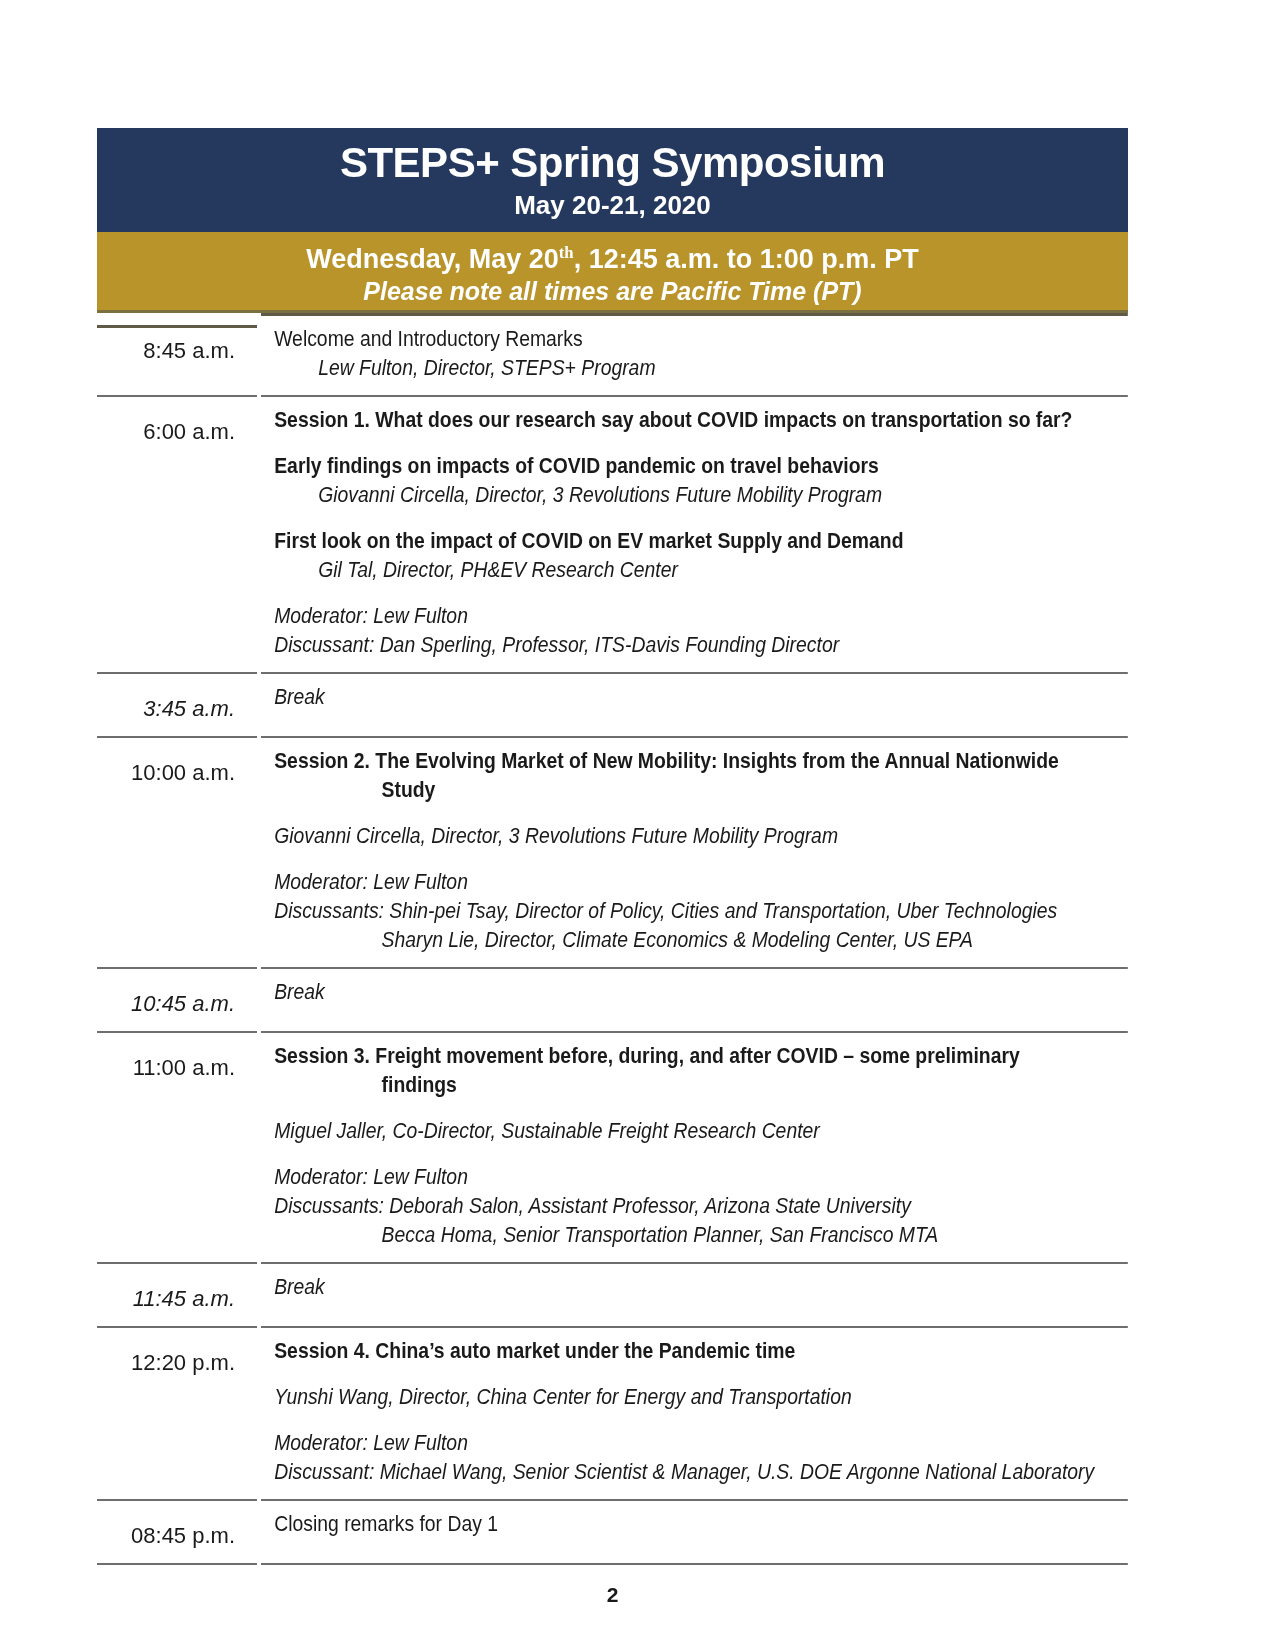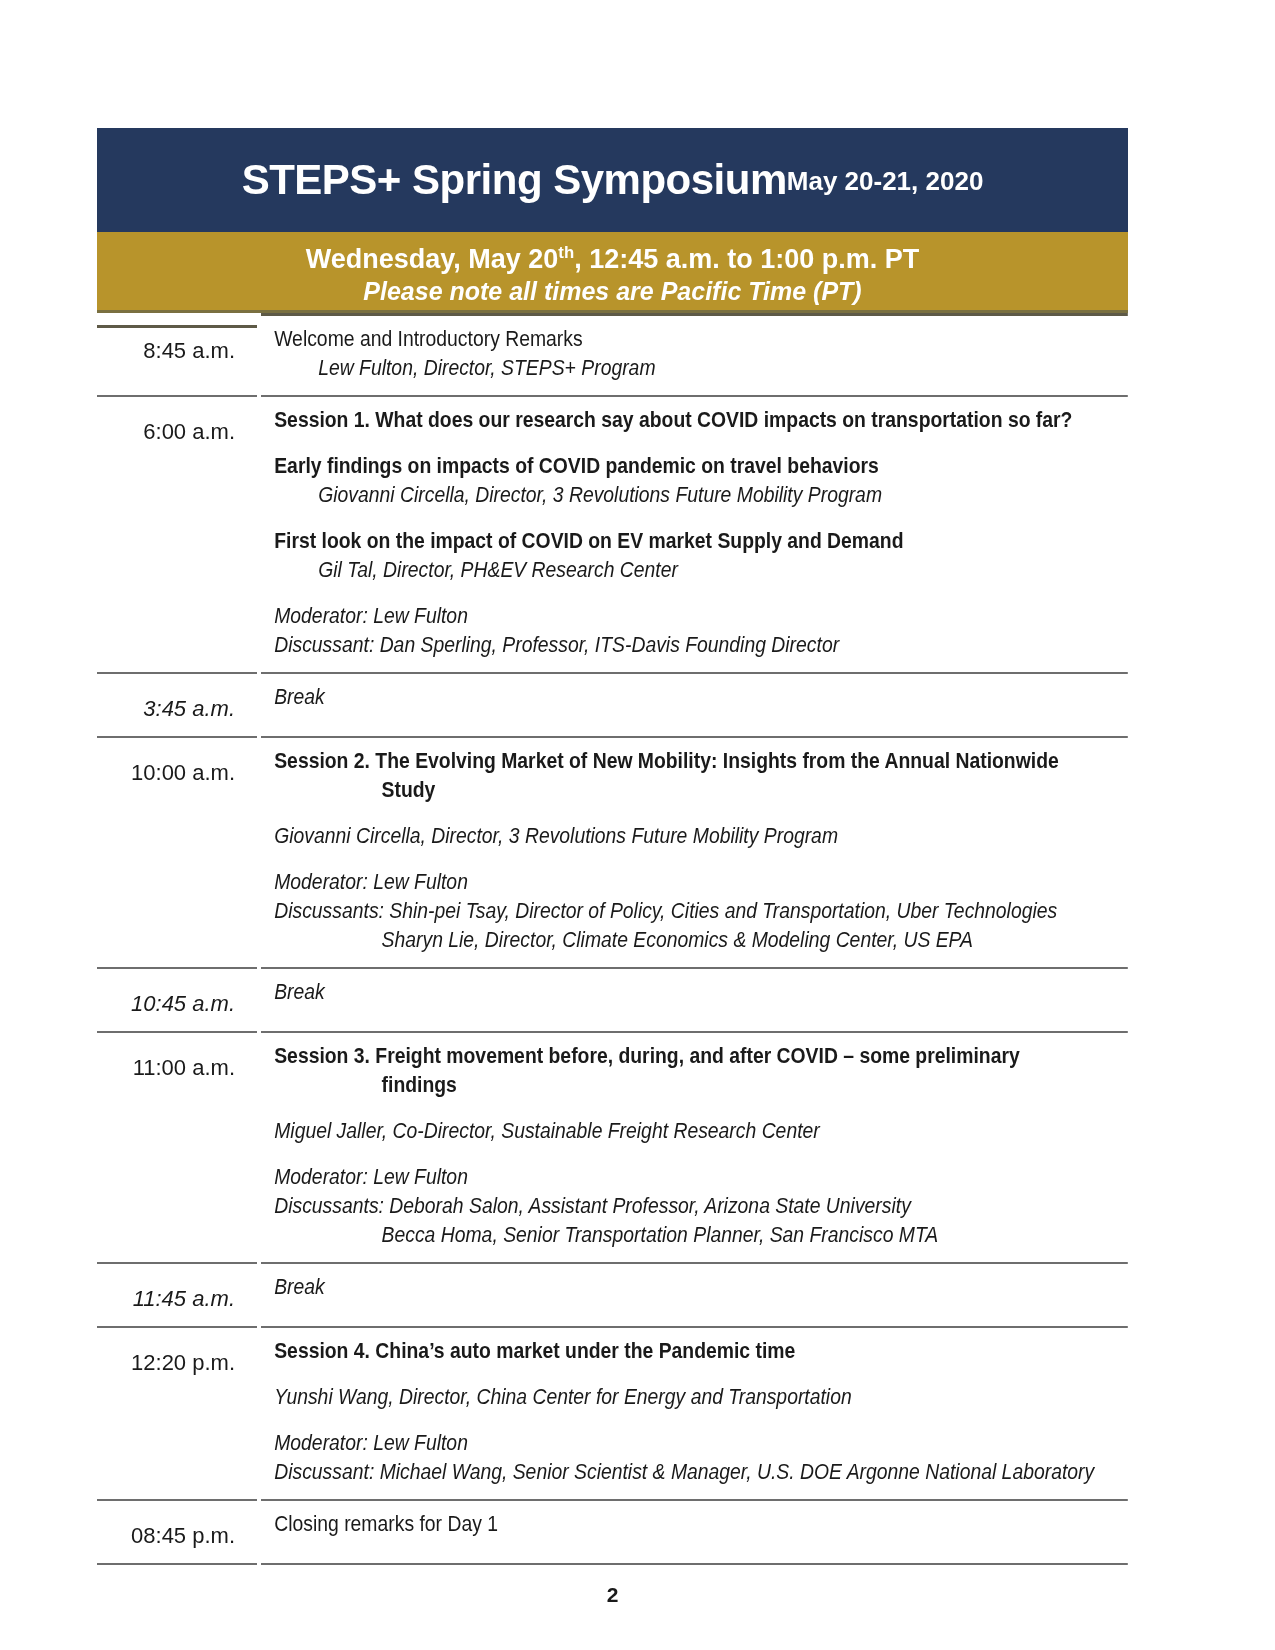--- a/index.html
+++ b/index.html
@@ -22,39 +22,39 @@
     padding:128px 0 0 97px;
     width:1275px;
   }
   .content-col{width:1031px;}
 
   
   .banner-navy{
     width:1031px;height:104px;
     background:var(--navy);
     color:#ffffff;
-    display:flex;flex-direction:row;align-items:center;justify-content:center;
+    display:flex;flex-direction:column;align-items:center;justify-content:center;
     text-align:center;
   }
   .banner-title{
     font-size:42px;font-weight:bold;line-height:48px;letter-spacing:-0.5px;
   }
   .banner-date{
     font-size:26px;font-weight:bold;line-height:32px;margin-top:2px;
   }
   .banner-gold{
     width:1031px;height:81px;
     background:var(--gold);
     border-bottom:3px solid #7a7040;
     color:#ffffff;
     display:flex;flex-direction:column;align-items:center;justify-content:center;
     text-align:center;
   }
   .gold-line1{font-size:27px;font-weight:bold;line-height:33px;}
-  .gold-line1 sup{font-size:0.62em;}
+  .gold-line1 sup{font-size:0.62em;font-family:Liberation Serif, serif;}
   .gold-line2{font-size:25px;font-weight:bold;font-style:italic;line-height:31px;}
 
   
   .schedule{width:1031px;}
   .row{display:flex;gap:4px;align-items:stretch;}
   .cell{border-bottom:2px solid var(--line);}
   .row.first .cell{border-top:3px solid var(--topline);}
   .cell.time{
     width:160px;flex:0 0 160px;
     text-align:right;

